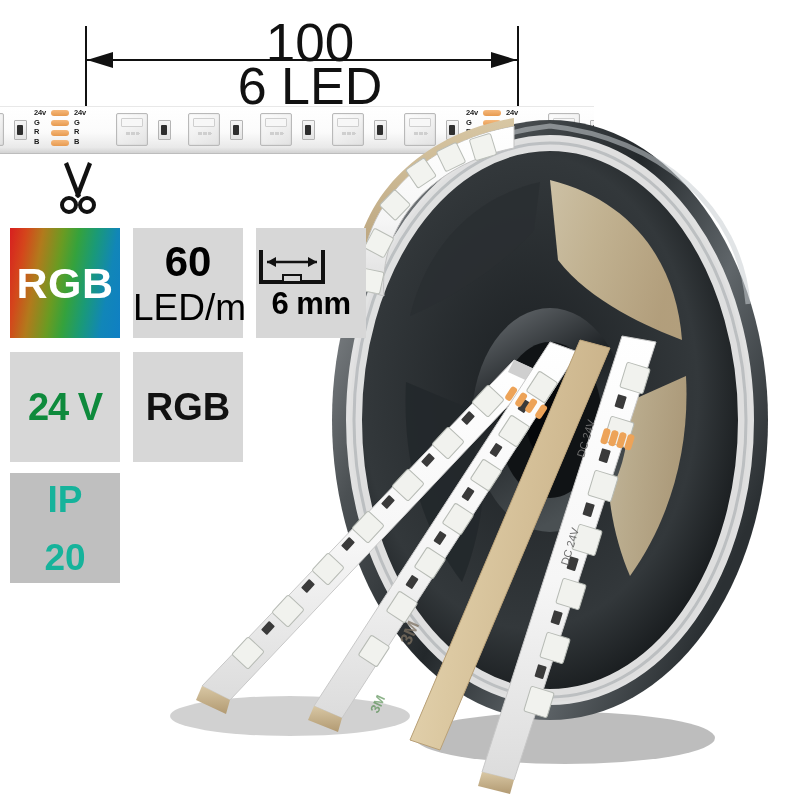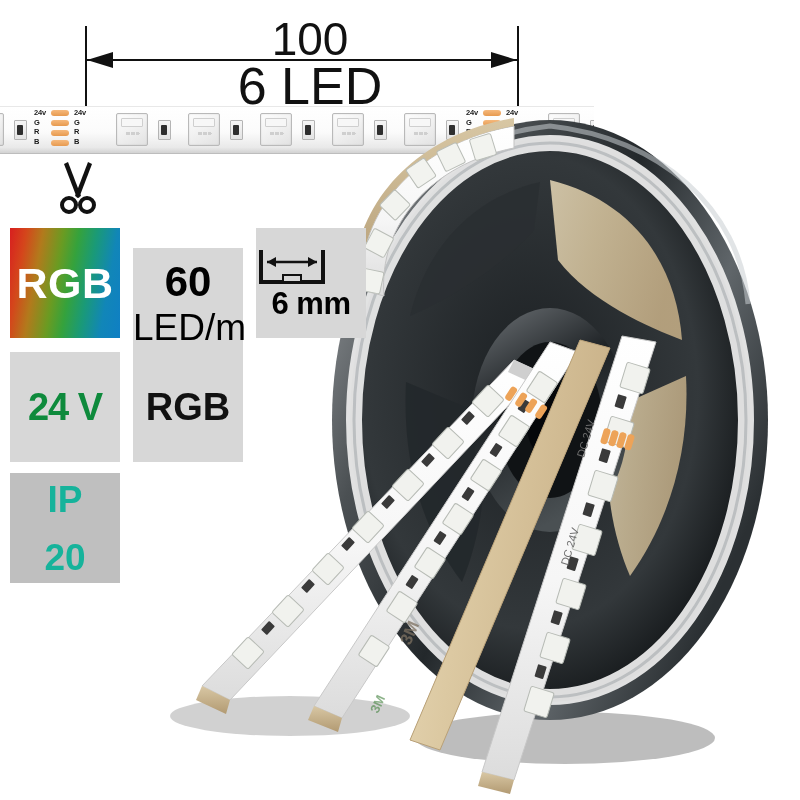--- a/index.html
+++ b/index.html
@@ -4,21 +4,21 @@
 <title>LED Strip Product Image</title>
 <style>
   html,body{margin:0;padding:0;background:#fff;}
   body{width:800px;height:800px;overflow:hidden;
        font-family:"Liberation Sans",sans-serif;color:#000;}
   #stage{position:relative;width:800px;height:800px;background:#ffffff;}
 
   
   .dim-label{position:absolute;font-weight:400;color:#111;
              text-align:center;white-space:nowrap;line-height:1;}
-  #dim-100{left:210px;top:16px;width:200px;font-size:46px;}
+  #dim-100{left:210px;top:16px;width:200px;font-size:53px;}
   #dim-6led{left:200px;top:60px;width:220px;font-size:52px;}
   .ext-line{position:absolute;width:2px;background:#111;}
   #ext-left{left:85px;top:26px;height:92px;}
   #ext-right{left:517px;top:26px;height:92px;}
   #dim-line{position:absolute;left:87px;top:59px;width:430px;height:1.5px;background:#111;}
   .arrow-h{position:absolute;top:52px;width:0;height:0;
            border-top:8px solid transparent;border-bottom:8px solid transparent;}
   #arrow-l{left:87px;border-right:26px solid #111;}
   #arrow-r{left:491px;border-left:26px solid #111;}
 
@@ -55,21 +55,21 @@
   .badge{position:absolute;display:flex;flex-direction:column;
          justify-content:center;text-align:center;
          line-height:1;}
   .badge-grey{background:#d7d7d7;}
   .badge-grey2{background:#bfbfbf;}
   #badge-rgb-color{left:10px;top:228px;width:110px;height:110px;
       background:linear-gradient(100deg,
         #d81f1f 0%,#d4461b 13%,#b27a1c 26%,#6a9b22 42%,
         #35a23c 54%,#1a9a77 68%,#1186b8 84%,#0f7fc4 100%);}
   #badge-rgb-color .txt{font-size:43px;font-weight:700;color:#ffffff;letter-spacing:.5px;}
-  #badge-60{left:133px;top:228px;width:110px;height:110px;margin-top:20px;}
+  #badge-60{left:133px;top:228px;width:110px;height:110px;}
   #badge-60 .big{font-size:42px;font-weight:700;}
   #badge-60 .sub{font-size:37px;font-weight:400;margin-top:6px;}
   #badge-10mm{left:256px;top:228px;width:110px;height:110px;}
   #badge-10mm .wicon{width:72px;height:38px;margin-bottom:2px;}
   #badge-10mm .sub{font-size:31px;font-weight:700;letter-spacing:-.5px;}
   #badge-24v{left:10px;top:352px;width:110px;height:110px;}
   #badge-24v .txt{font-size:38px;font-weight:700;color:#0e8a3c;letter-spacing:-1px;}
   #badge-rgb-txt{left:133px;top:352px;width:110px;height:110px;}
   #badge-rgb-txt .txt{font-size:38px;font-weight:700;color:#111;}
   #badge-ip20{left:10px;top:473px;width:110px;height:110px;}

